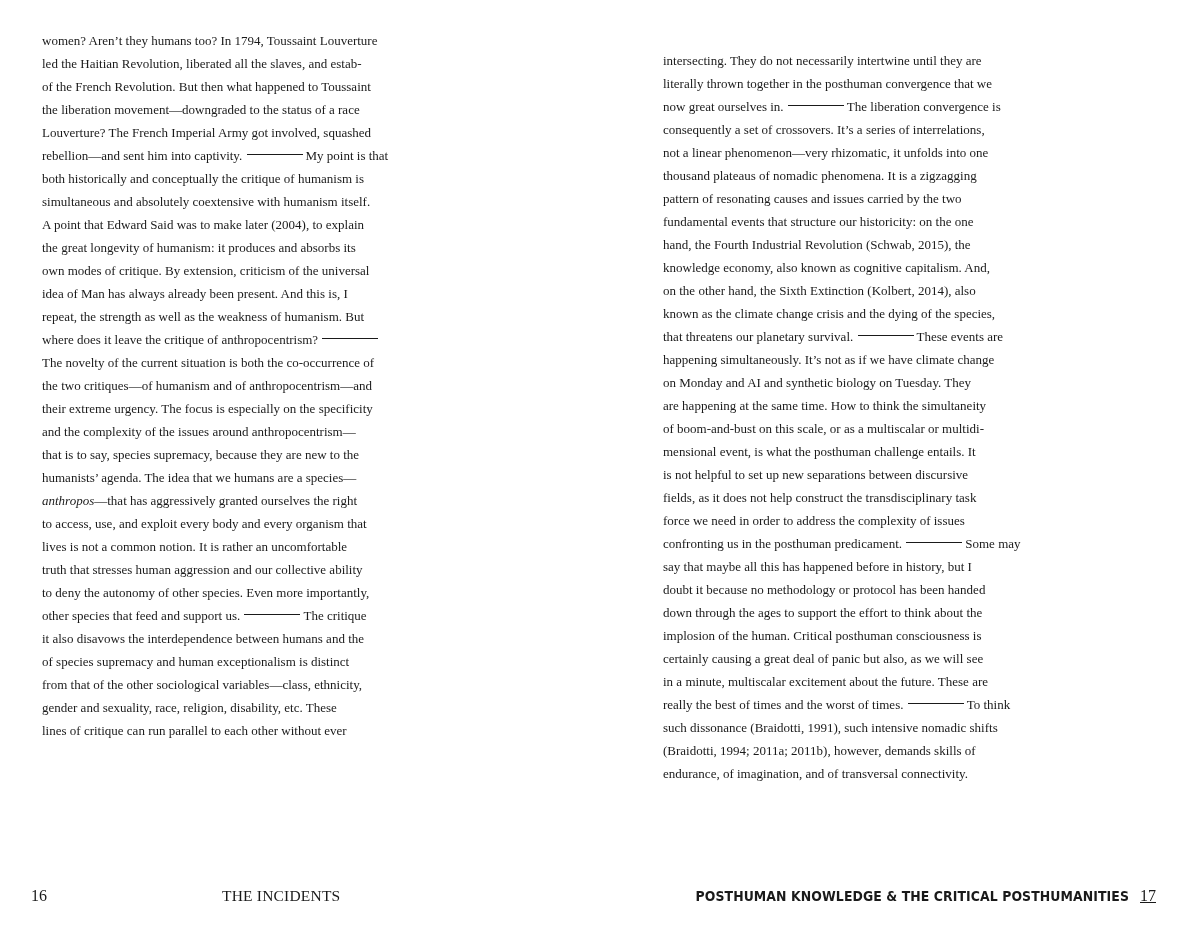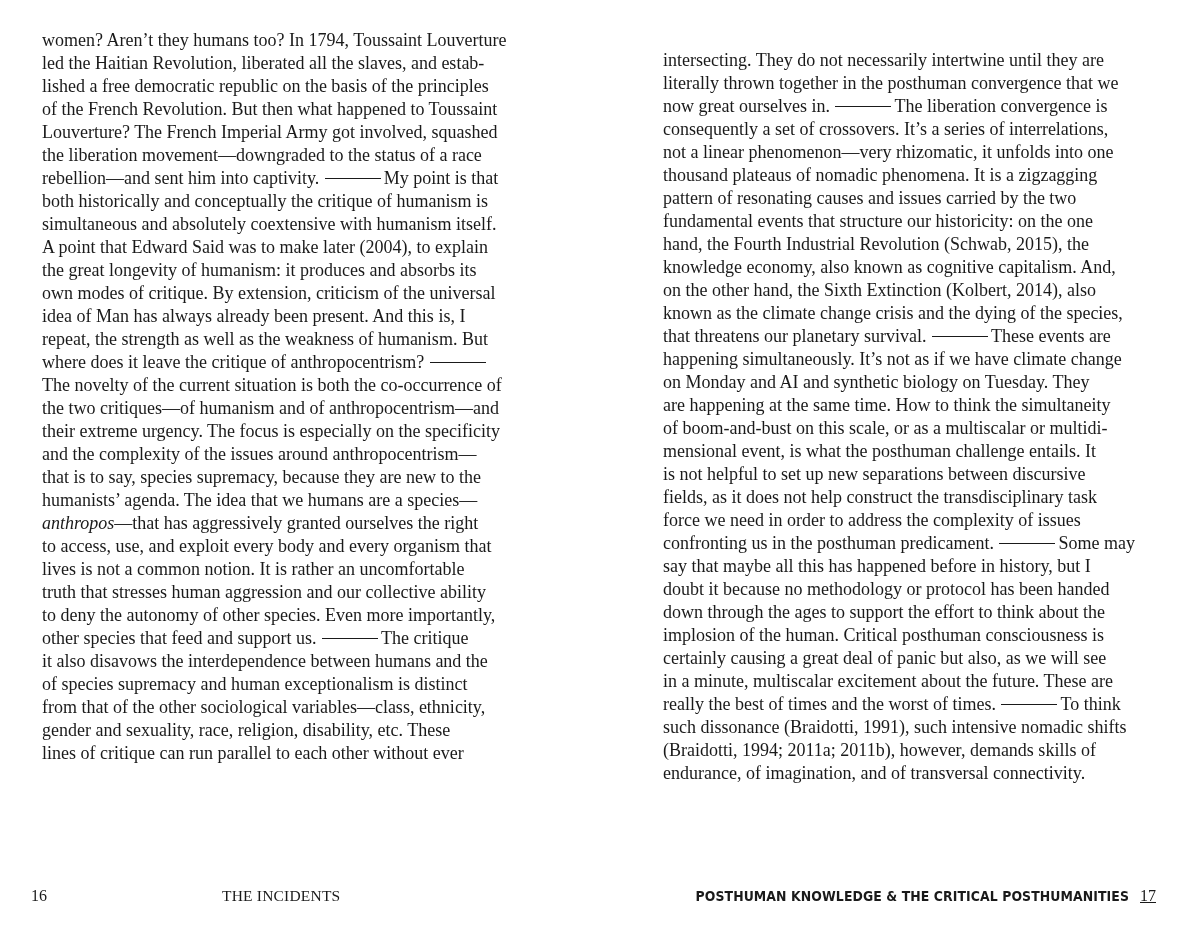--- a/index.html
+++ b/index.html
@@ -18,21 +18,21 @@
     .page {
       position: absolute;
       top: 0;
       height: 934px;
     }
     .page-left { left: 0; width: 600px; }
     .page-right { left: 600px; width: 600px; }
     .text-block {
       position: absolute;
       top: 29px;
-      font-size: 18px;
+      font-size: 13px;
       line-height: 23px;
       white-space: nowrap;
     }
     .page-left .text-block { left: 42px; }
     .page-right .text-block { left: 63px; margin-top: 20px; }
     .line {
       display: block;
       height: 23px;
     }
     .line i { }
@@ -67,24 +67,23 @@
     }
     .folio-num-right { right: 44px; text-decoration: underline; }
   </style>
 </head>
 <body>
 
 <div class="page page-left">
   <div class="text-block">
       <span class="line">women? Aren’t they humans too? In 1794, Toussaint Louverture</span>
       <span class="line">led the Haitian Revolution, liberated all the slaves, and estab-</span>
-      <span class="line">lished a free democratic republic on the basis of the principles</span>
       <span class="line">of the French Revolution. But then what happened to Toussaint</span>
+      <span class="line">the liberation movement—downgraded to the status of a race</span>
       <span class="line">Louverture? The French Imperial Army got involved, squashed</span>
-      <span class="line">the liberation movement—downgraded to the status of a race</span>
       <span class="line"><span>rebellion—and sent him into captivity. </span><span class="rule"></span><span>My point is that</span></span>
       <span class="line">both historically and conceptually the critique of humanism is</span>
       <span class="line">simultaneous and absolutely coextensive with humanism itself.</span>
       <span class="line">A point that Edward Said was to make later (2004), to explain</span>
       <span class="line">the great longevity of humanism: it produces and absorbs its</span>
       <span class="line">own modes of critique. By extension, criticism of the universal</span>
       <span class="line">idea of Man has always already been present. And this is, I</span>
       <span class="line">repeat, the strength as well as the weakness of humanism. But</span>
       <span class="line"><span>where does it leave the critique of anthropocentrism? </span><span class="rule"></span></span>
       <span class="line">The novelty of the current situation is both the co-occurrence of</span>

